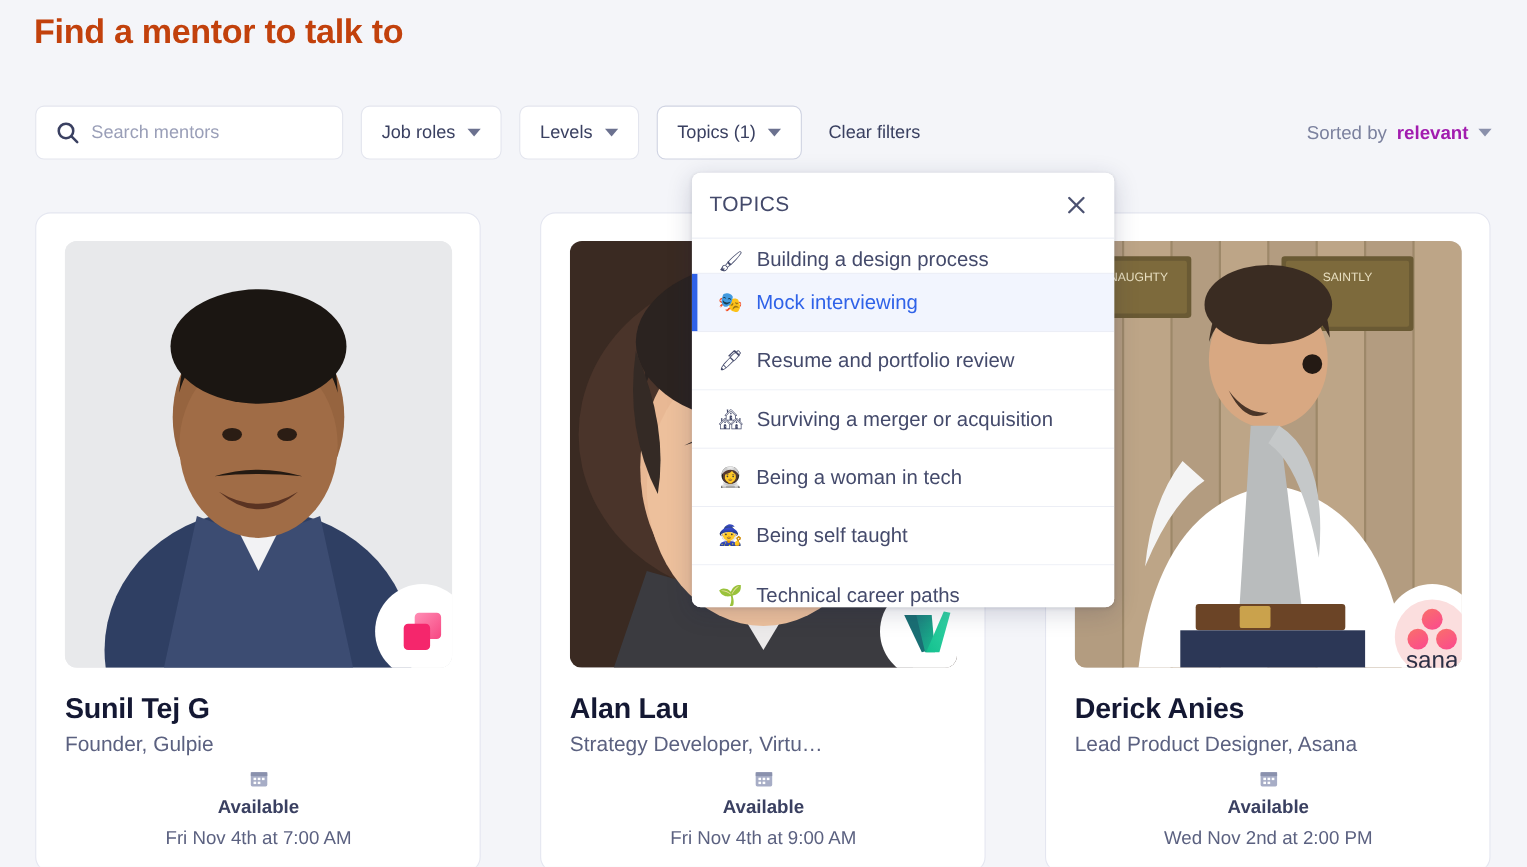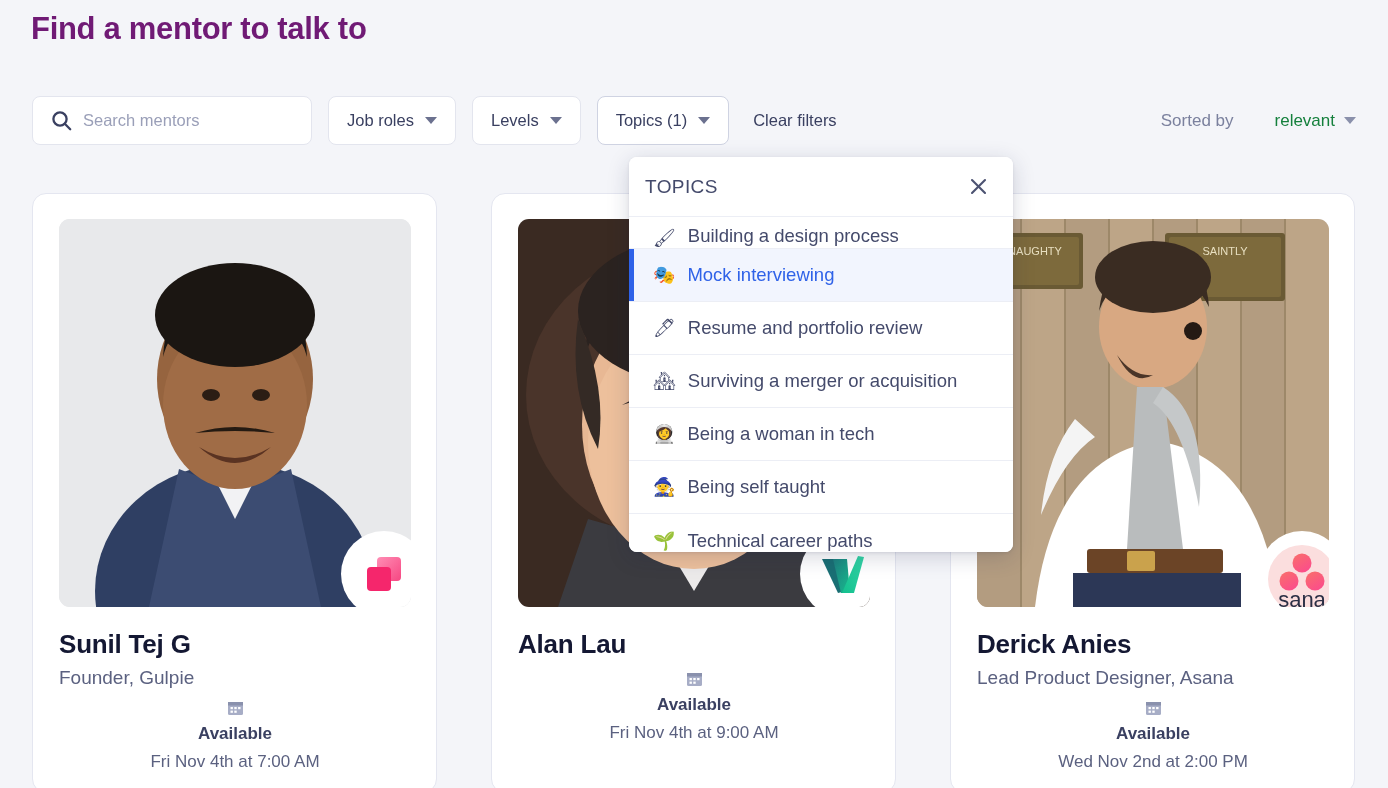--- a/index.html
+++ b/index.html
@@ -15,21 +15,21 @@
   }
 
   
   .page-title {
     position: absolute;
     left: 31px;
     top: 11px;
     font-size: 31px;
     font-weight: bold;
     letter-spacing: -0.3px;
-    color: #701a75;
+    color: #c2410c;
   }
 
   
   .filter-bar {
     position: absolute;
     left: 32px;
     top: 96px;
     width: 1324px;
     height: 49px;
     display: flex;
@@ -95,21 +95,21 @@
   .sorted-by {
     margin-left: auto;
     display: flex;
     align-items: center;
     gap: 9px;
     font-size: 17px;
     color: #7b819e;
     cursor: pointer;
     white-space: nowrap;
   }
-  .sorted-by .sorted-value { color: #15803d; font-weight: normal; margin-left: 32px; }
+  .sorted-by .sorted-value { color: #a21caf; font-weight: bold; }
   .caret-sm {
     width: 0; height: 0;
     border-left: 6px solid transparent;
     border-right: 6px solid transparent;
     border-top: 7px solid #8a90ab;
   }
 
   
   .cards {
     position: absolute;
@@ -369,20 +369,21 @@
                 <stop offset="100%" stop-color="#35d4a6"></stop>
             </linearGradient>
           </defs>
           <path d="M6 10 L20 10 L30 42 L22 44 Z" fill="#1a6f74"></path>
           <path d="M17 10 L31 10 L34 44 L25 44 Z" fill="url(#g2)"></path>
           <path d="M48 8 L38 44 L26 44 L42 7 Z" fill="url(#g3)"></path>
         </svg>
       </div>
     </div>
     <div class="card-name">Alan Lau</div>
+    <div class="card-role">Strategy Developer, Virtu…</div>
     <div class="card-avail">
       <svg class="cal-icon" width="17" height="17" viewBox="0 0 17 17">
         <rect x="1" y="3" width="15" height="13" rx="1.5" fill="#a7adc6"></rect>
         <rect x="1" y="3" width="15" height="3.5" fill="#8a91ad"></rect>
         <rect x="3.5" y="8" width="2.4" height="2.2" fill="#ffffff"></rect>
         <rect x="7.3" y="8" width="2.4" height="2.2" fill="#ffffff"></rect>
         <rect x="11.1" y="8" width="2.4" height="2.2" fill="#ffffff"></rect>
         <rect x="3.5" y="11.6" width="2.4" height="2.2" fill="#ffffff"></rect>
         <rect x="7.3" y="11.6" width="2.4" height="2.2" fill="#ffffff"></rect>
       </svg>

